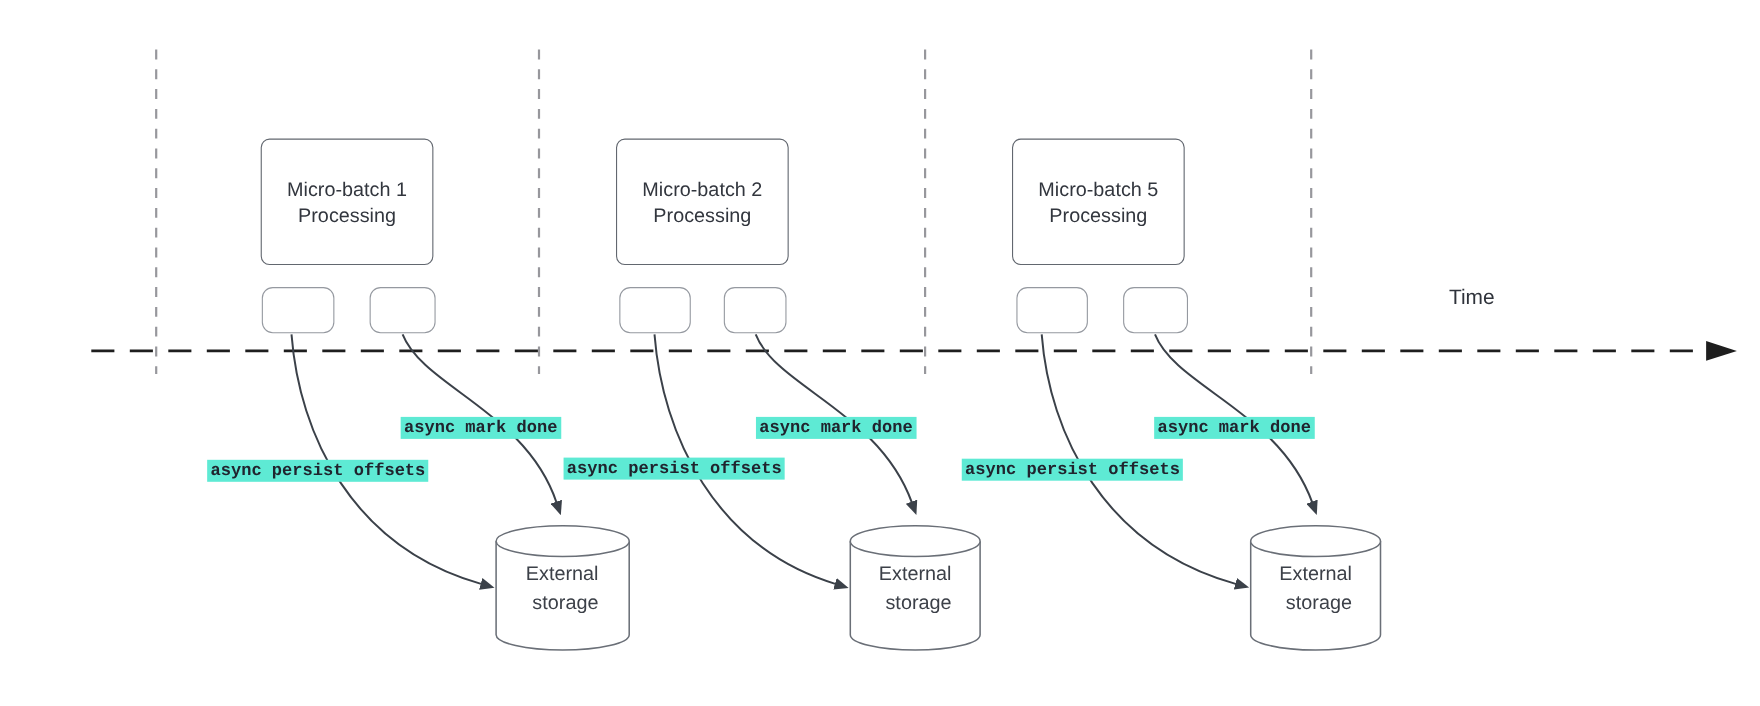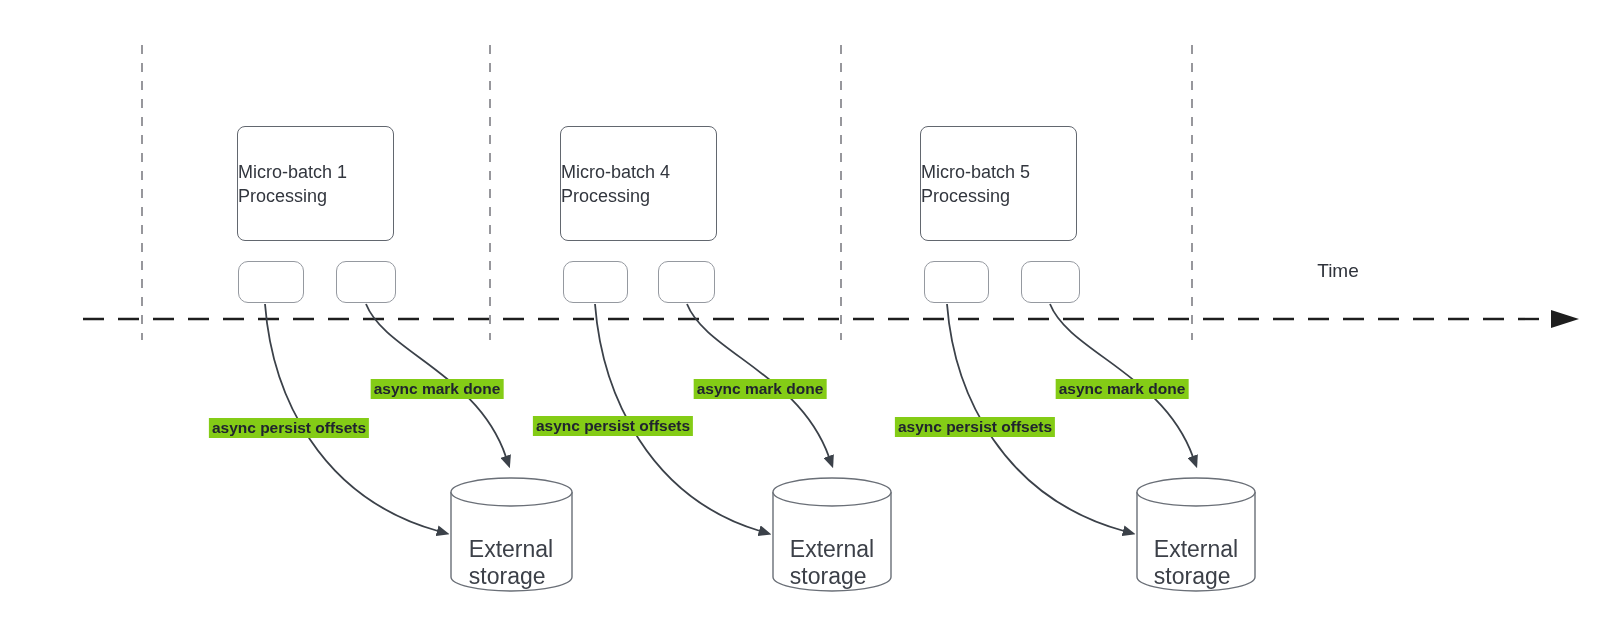--- a/index.html
+++ b/index.html
@@ -4,35 +4,35 @@
 <style>
   html,body{margin:0;padding:0;background:#ffffff;}
   .canvas{
     position:relative;width:1600px;height:642px;background:#ffffff;overflow:hidden;
     font-family:"Liberation Sans", sans-serif;
   }
   .canvas svg{position:absolute;left:0;top:0;}
   .mb-box{
     position:absolute;box-sizing:border-box;
     border:1px solid #62676f;border-radius:8px;background:#ffffff;
-    display:flex;flex-direction:column;align-items:flex-start;justify-content:center;
+    display:flex;flex-direction:column;align-items:center;justify-content:center;
     font-size:18px;line-height:24px;color:#32363e;text-align:center;
   }
   .small-box{
     position:absolute;box-sizing:border-box;
     border:1px solid #9599a0;border-radius:10px;background:#ffffff;
   }
   .edge-label{
     position:absolute;transform:translate(-50%,-50%);
-    background:#84cc16;padding:1px 3px;white-space:nowrap;
-    font-size:15.5px;font-weight:700;color:#20242e;
+    background:#5eead4;padding:1px 3px;white-space:nowrap;
+    font-size:15.5px;font-weight:700;color:#20242e;font-family:Liberation Mono, monospace;
   }
   .cyl-label{
     position:absolute;transform:translate(-50%,-50%);
-    text-align:left;font-size:23px;line-height:27px;color:#3c4048;margin-top:28px;
+    text-align:right;font-size:18px;line-height:27px;color:#3c4048;
   }
   .time-label{
     position:absolute;transform:translate(-50%,-50%);
     font-size:19px;color:#2f333b;
   }
 </style>
 </head>
 <body>
 
 <div class="canvas">
@@ -80,21 +80,21 @@
   <div class="small-box" style="left:238px;top:261px;width:66px;height:42px"></div>
   <div class="small-box" style="left:336px;top:261px;width:60px;height:42px"></div>
   <div class="edge-label" style="left:289px;top:428px">async persist offsets</div>
   <div class="edge-label" style="left:437px;top:389px">async mark done</div>
   <div class="cyl-label" style="left:511px;top:535px">
     <div>External</div>
     <div>storage</div>
   </div>
 
   <div class="mb-box" style="left:560px;top:126px;width:157px;height:115px">
-    <div>Micro-batch 4</div>
+    <div>Micro-batch 2</div>
     <div>Processing</div>
   </div>
   <div class="small-box" style="left:563px;top:261px;width:65px;height:42px"></div>
   <div class="small-box" style="left:658px;top:261px;width:57px;height:42px"></div>
   <div class="edge-label" style="left:613px;top:426px">async persist offsets</div>
   <div class="edge-label" style="left:760px;top:389px">async mark done</div>
   <div class="cyl-label" style="left:832px;top:535px">
     <div>External</div>
     <div>storage</div>
   </div>

